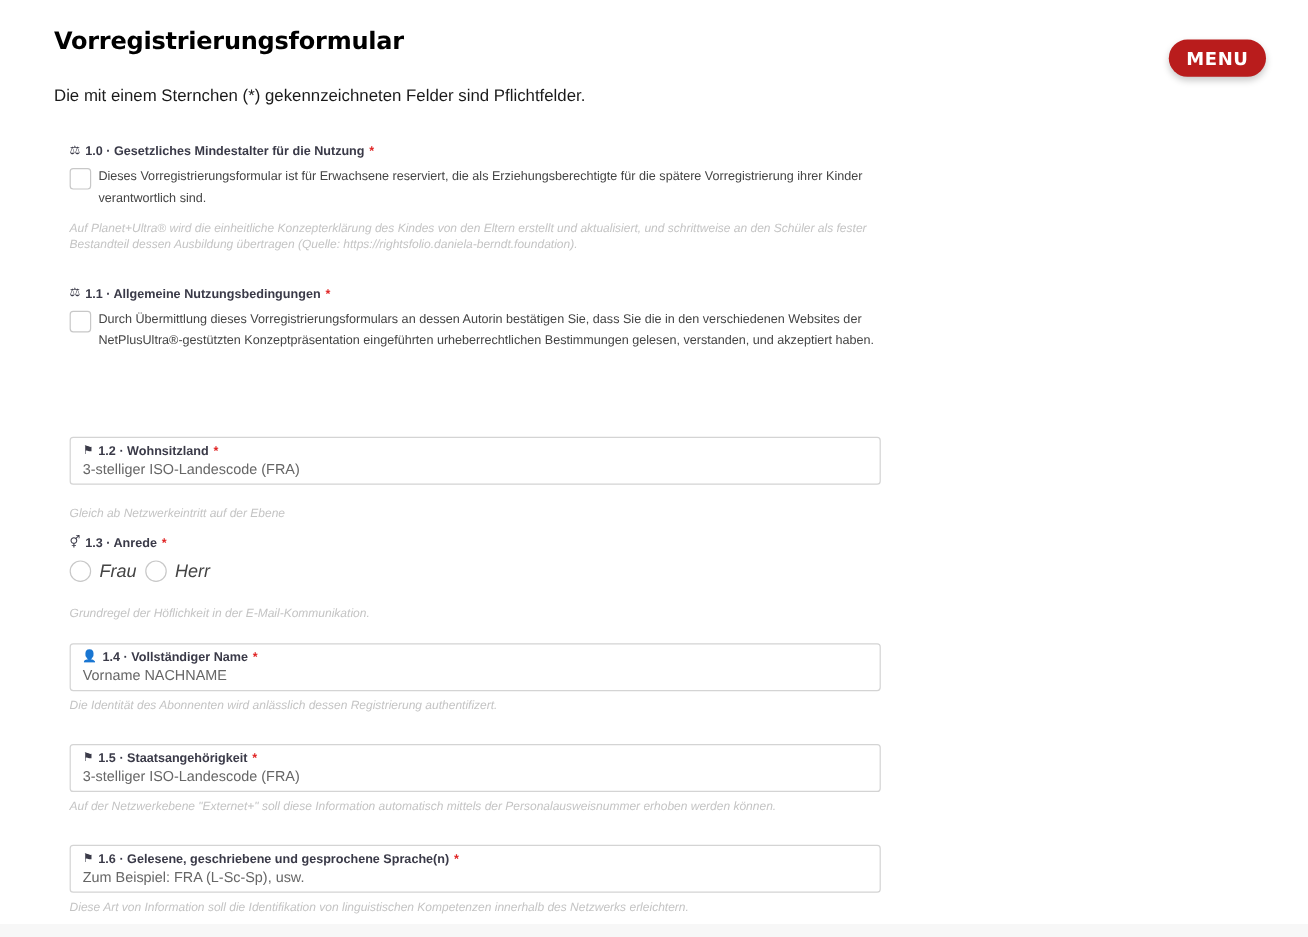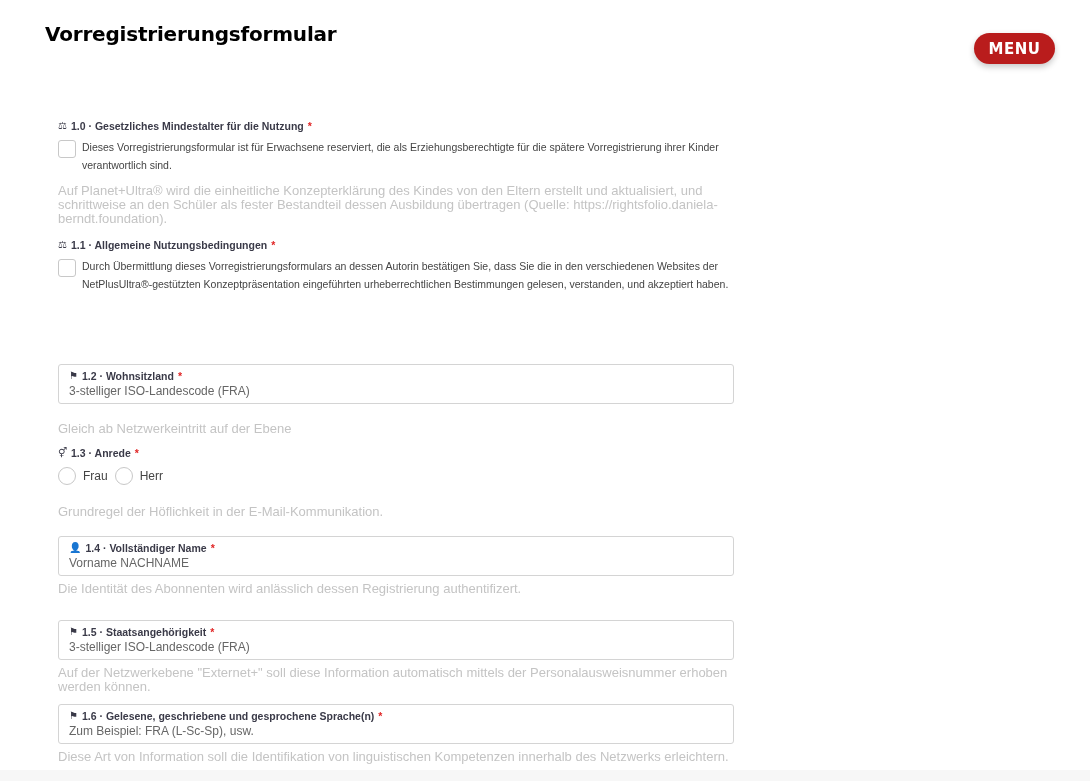--- a/index.html
+++ b/index.html
@@ -35,46 +35,47 @@
     }
     .req { color: #e02424; }
     .icon { display: inline-block; font-size: 10px; color: #3a3a48; line-height: 1; }
     .check-row { display: flex; align-items: flex-start; margin-top: 8px; }
     .checkbox {
       width: 18px; height: 18px; border: 1px solid #c8c8c8; border-radius: 3px;
       flex: 0 0 18px; margin-right: 6px; margin-top: 0px; background: #fff; cursor: pointer;
     }
     .check-text { font-size: 10.5px; line-height: 17.5px; color: #444; padding-left: 0; }
     .hint {
-      font-size: 13px; color: #c4c4c4; line-height: 14px;
+      font-size: 10px; font-style: italic; color: #c4c4c4; line-height: 14px;
     }
     .inputbox {
       width: 676px; height: 40px; border: 1px solid #d4d4d4; border-radius: 3px;
       padding: 5px 10px; background: #fff; cursor: text;
     }
     .inputbox .label { font-size: 10.5px; }
     .placeholder { font-size: 12px; color: #666; margin-top: 2px; }
     .radio-row { display: flex; align-items: center; margin-top: 8px; }
     .radio {
       width: 18px; height: 18px; border: 1px solid #c8c8c8; border-radius: 50%;
       background: #fff; cursor: pointer;
     }
-    .radio-label { font-size: 12px; color: #444; margin: 0 7px 0 7px; }
+    .radio-label { font-size: 15px; color: #444; margin: 0 7px 0 7px; font-style: italic; }
     .bottom-fade {
       position: absolute; left: 0; top: 770px; width: 1090px; height: 11px;
       background: #f7f7f7;
     }
   </style>
 </head>
 <body>
 
 <div class="page">
 
   <h1 class="title">Vorregistrierungsformular</h1>
   <div class="menu-btn">MENU</div>
+  <p class="intro">Die mit einem Sternchen (*) gekennzeichneten Felder sind Pflichtfelder.</p>
 
   <div class="field" style="top:120px;">
     <div class="label">
       <span class="icon">⚖</span>
       <span>1.0 · Gesetzliches Mindestalter für die Nutzung</span>
       <span class="req">*</span>
     </div>
     <div class="check-row">
       <div class="checkbox"></div>
       <div class="check-text" style="width:650px; margin-top:-1px;">Dieses Vorregistrierungsformular ist für Erwachsene reserviert, die als Erziehungsberechtigte für die spätere Vorregistrierung ihrer Kinder verantwortlich sind.</div>

